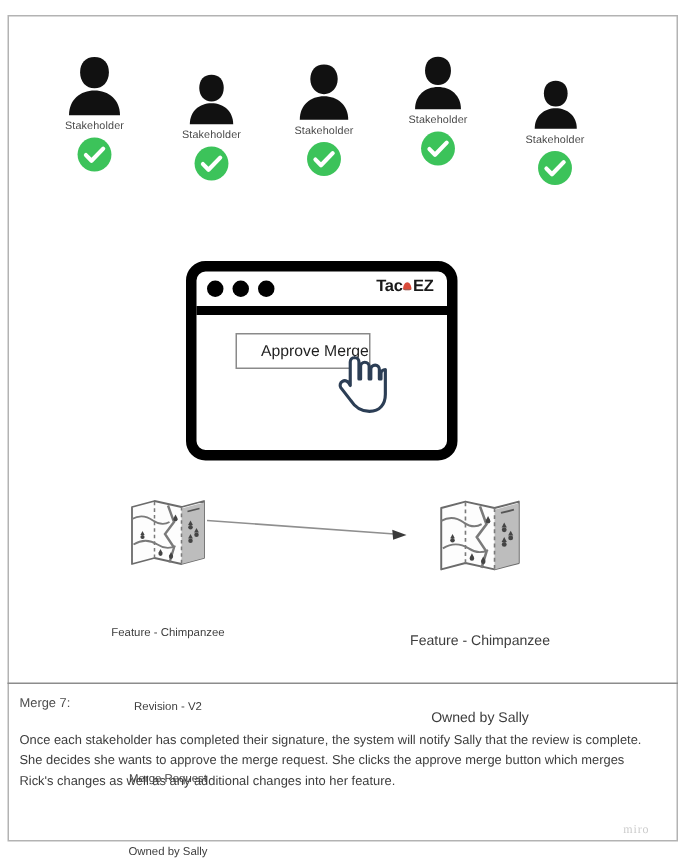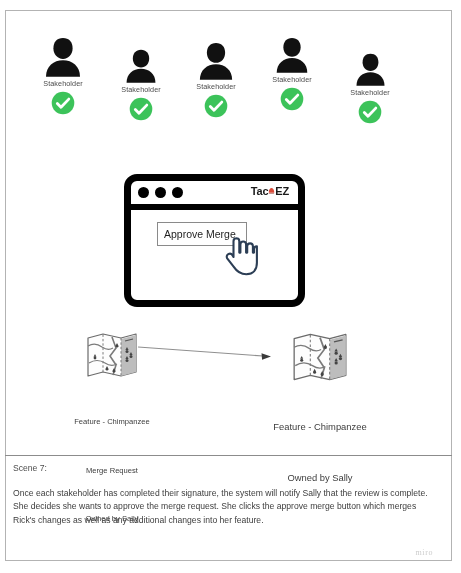--- a/index.html
+++ b/index.html
@@ -126,21 +126,21 @@
     position: absolute;
     left: 33px;
     top: 48px;
     width: 90px;
     height: 24px;
     box-sizing: border-box;
     border: 1px solid #8a8a8a;
     background: #ffffff;
     display: flex;
     align-items: center;
-    padding-left: 6px;
+    padding-left: 16px;
     font-size: 10.5px;
     color: #1f1f1f;
     font-family: "Liberation Sans", sans-serif;
     cursor: pointer;
   }
   .cursor-hand {
     position: absolute;
     left: 100px;
     top: 62px;
   }
@@ -316,20 +316,21 @@
       <path d="M9 22l1.4 2.7H7.6z" fill="#444444"></path>
         <circle cx="9" cy="26" r="1.4" fill="#444444"></circle>
       <path d="M21 34l1.4 2.7h-2.8z" fill="#444444"></path>
         <circle cx="21" cy="37.2" r="1.4" fill="#444444"></circle>
       <path d="M28 36l1.4 2.7h-2.8z" fill="#444444"></path>
         <circle cx="28" cy="39.2" r="1.4" fill="#444444"></circle>
       <path d="M31 11l1.4 2.7h-2.8z" fill="#444444"></path>
         <circle cx="31" cy="14.2" r="1.4" fill="#444444"></circle>
     </svg>
     <span class="feature-label">Feature - Chimpanzee</span>
+    <span class="feature-label">Revision - V2</span>
     <span class="feature-label">Merge Request</span>
     <span class="feature-label">Owned by Sally</span>
   </div>
 
   <svg class="arrow-svg" width="134" height="20" viewBox="0 0 134 20">
     <line x1="0" y1="3" x2="125" y2="12" stroke="#8f8f8f" stroke-width="1.1"></line>
     <path d="M133 12.6l-9.5-3.4 .6 6.6z" fill="#3a3a3a"></path>
   </svg>
 
   <div class="feature-node" id="feature-target">
@@ -355,18 +356,18 @@
       <path d="M28 36l1.4 2.7h-2.8z" fill="#444444"></path>
         <circle cx="28" cy="39.2" r="1.4" fill="#444444"></circle>
       <path d="M31 11l1.4 2.7h-2.8z" fill="#444444"></path>
         <circle cx="31" cy="14.2" r="1.4" fill="#444444"></circle>
     </svg>
     <span class="feature-label">Feature - Chimpanzee</span>
     <span class="feature-label">Owned by Sally</span>
   </div>
 
   <div id="caption">
-    <div class="scene-title">Scene 7:</div>
+    <div class="scene-title">Merge 7:</div>
     <div class="scene-body">Once each stakeholder has completed their signature, the system will notify Sally that the review is complete.  She decides she wants to approve the merge request.  She clicks the approve merge button which merges Rick's changes as well as any additional changes into her feature.</div>
   </div>
 
   <div id="watermark">miro</div>
 </div>
 
 </body></html>

